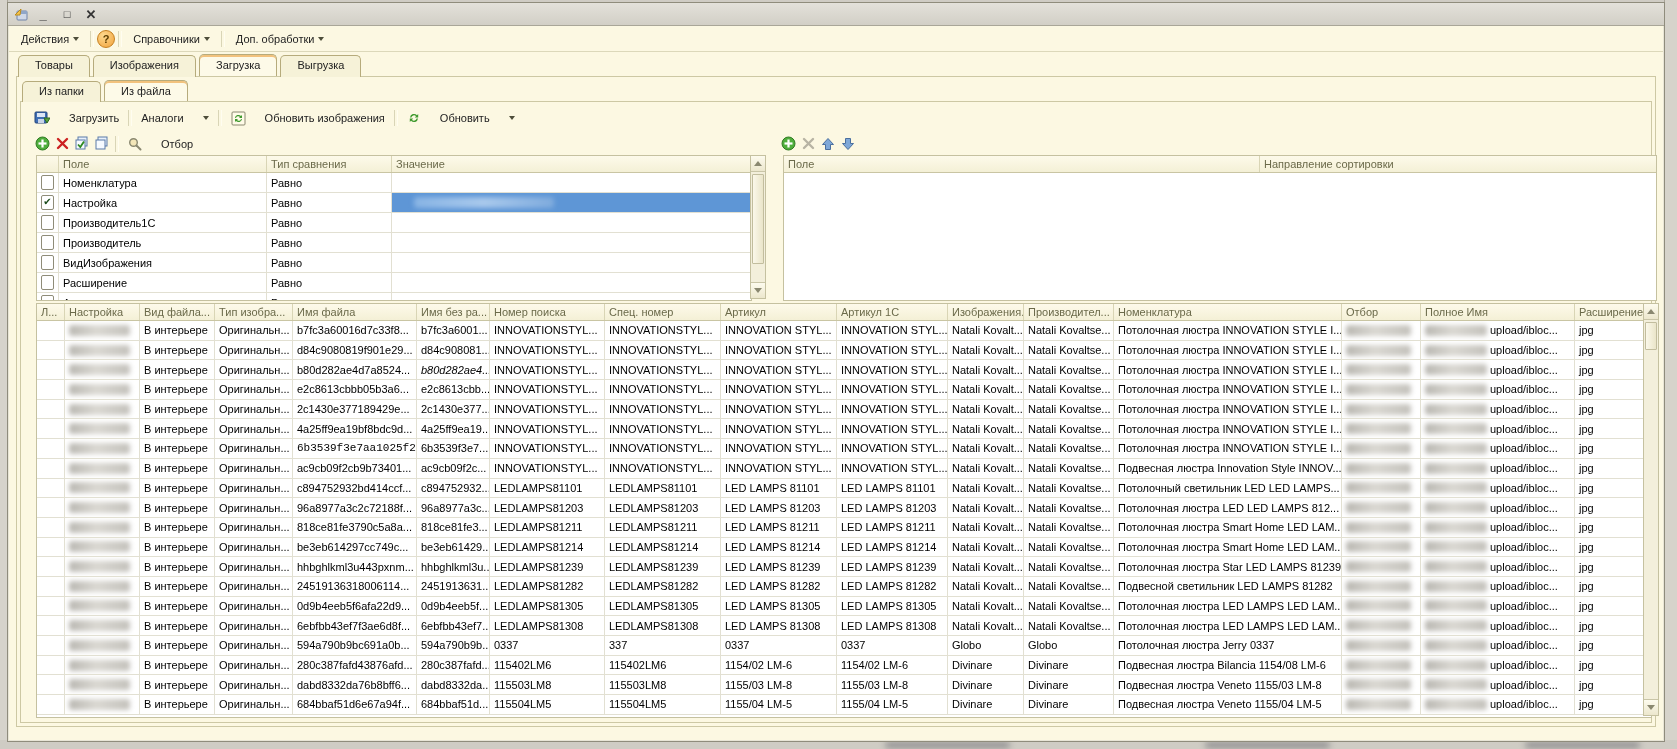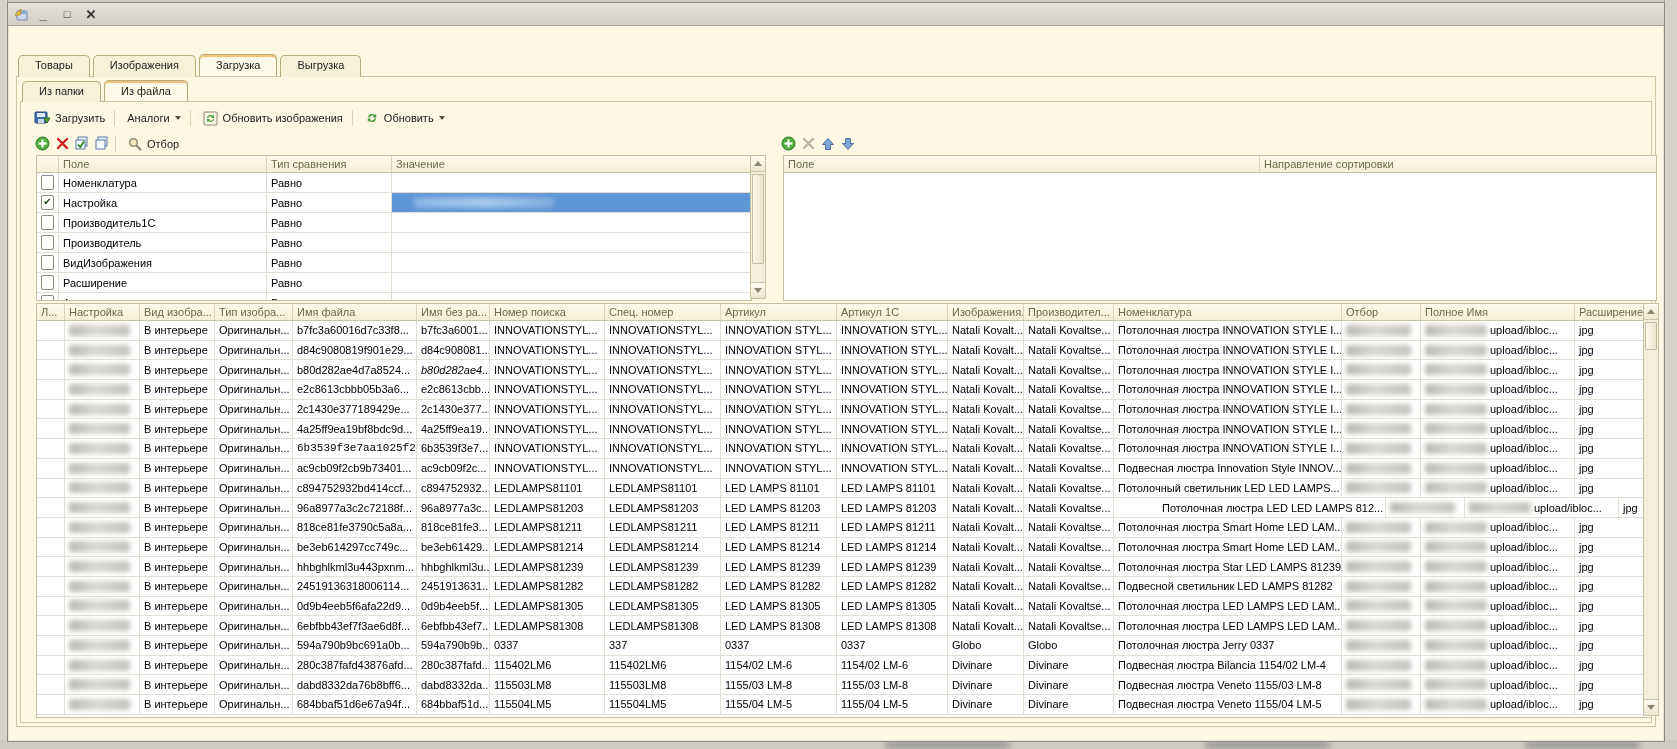--- a/index.html
+++ b/index.html
@@ -23,21 +23,21 @@
   .help-btn{width:16px;height:16px;border-radius:50%;background:radial-gradient(circle at 35% 30%,#ffd98e,#f0a23c);border:1px solid #c67f1e;color:#5a3c00;font-size:11px;font-weight:bold;display:flex;align-items:center;justify-content:center;}
   
   .tabs-row{position:absolute;left:10px;top:52px;height:22px;display:flex;gap:3px;z-index:3;}
   .tab{border:1px solid #b6ab7c;border-bottom:none;border-radius:5px 5px 0 0;background:#f6f2d8;padding:3px 16px 2px;font-size:11px;color:#222;}
   .tab.active{background:#fdfae8;box-shadow:inset 0 2px 0 #f2c27d;position:relative;top:-1px;padding-top:4px;z-index:4;}
   .group1{position:absolute;left:8px;top:73px;right:8px;bottom:14px;border:1px solid #cdc8a4;background:#fcf8e2;}
   .subtabs-row{position:absolute;left:14px;top:78px;height:21px;display:flex;gap:3px;z-index:3;}
   .group2{position:absolute;left:12px;top:98px;right:12px;bottom:18px;border:1px solid #cdc8a4;background:#fcf8e2;}
   
   .toolbar1{position:absolute;left:20px;top:103px;right:20px;height:24px;display:flex;align-items:center;font-size:11px;color:#222;}
-  .tb-btn{display:flex;align-items:center;gap:5px;padding:2px 6px;}
+  .tb-btn{display:flex;align-items:center;gap:19px;padding:2px 6px;}
   .toolbar2{position:absolute;top:130px;height:21px;display:flex;align-items:center;font-size:11px;color:#222;}
   .icon-btn{width:20px;height:18px;display:flex;align-items:center;justify-content:center;}
   
   .grid-head{display:flex;background:linear-gradient(#fdfaea,#f4f0d6);border-bottom:1px solid #c9c5a3;}
   .h-cell{font-size:11px;color:#6b6a4a;padding:2px 4px;border-right:1px solid #d9d5b5;box-sizing:border-box;white-space:nowrap;overflow:hidden;flex:none;}
   .b-cell{font-size:11px;color:#000;padding:2px 4px;border-right:1px solid #e2e0d2;box-sizing:border-box;white-space:nowrap;overflow:hidden;flex:none;display:flex;align-items:center;}
   
   .filter-wrap{position:absolute;left:28px;top:152px;width:714px;height:144px;border:1px solid #c5c1a0;background:#fff;overflow:hidden;}
   .f-row{display:flex;height:19px;border-bottom:1px solid #e2e0d2;background:#fff;}
   .f-cb{width:22px;justify-content:center;}
@@ -82,20 +82,38 @@
           <rect x="3" y="4" width="10" height="9" rx="1" fill="#cfd8e8" stroke="#6f83a8"></rect>
           <rect x="3" y="4" width="10" height="3" fill="#8fa6c8"></rect>
           <path d="M1 8 L7 2 L6 8 Z" fill="#f6c34b" stroke="#b98b1e"></path>
         </svg>
       </span>
       <span class="win-btn">_</span>
       <span class="win-btn" style="font-size:11px;">□</span>
       <span class="win-btn">✕</span>
     </div>
 
+    <div class="menubar">
+      <span class="menu-item">
+          <span>Действия</span>
+          <span class="caret"></span>
+        </span>
+      <span class="msep"></span>
+      <span class="help-btn">?</span>
+      <span class="msep"></span>
+      <span class="menu-item">
+          <span>Справочники</span>
+          <span class="caret"></span>
+        </span>
+      <span class="msep"></span>
+      <span class="menu-item">
+          <span>Доп. обработки</span>
+          <span class="caret"></span>
+        </span>
+    </div>
 
     <div class="tabs-row">
       <span class="tab">Товары</span>
       <span class="tab">Изображения</span>
       <span class="tab active">Загрузка</span>
       <span class="tab">Выгрузка</span>
     </div>
     <div class="group1"></div>
 
     <div class="subtabs-row">
@@ -292,21 +310,21 @@
         <div class="h-cell" style="width:476px;">Поле</div>
         <div class="h-cell" style="flex:1;border-right:none;">Направление сортировки</div>
       </div>
       <div style="background:#fff;height:124px;"></div>
     </div>
 
     <div class="main-wrap">
       <div class="grid-head" id="main-head">
           <div class="h-cell" style="width: 28px;">Л...</div>
           <div class="h-cell" style="width: 75px;">Настройка</div>
-          <div class="h-cell" style="width: 75px;">Вид изобра...</div>
+          <div class="h-cell" style="width: 75px;">Вид файла...</div>
           <div class="h-cell" style="width: 78px;">Тип изобра...</div>
           <div class="h-cell" style="width: 124px;">Имя файла</div>
           <div class="h-cell" style="width: 73px;">Имя без ра...</div>
           <div class="h-cell" style="width: 115px;">Номер поиска</div>
           <div class="h-cell" style="width: 116px;">Спец. номер</div>
           <div class="h-cell" style="width: 116px;">Артикул</div>
           <div class="h-cell" style="width: 111px;">Артикул 1С</div>
           <div class="h-cell" style="width: 76px;">Изображения...</div>
           <div class="h-cell" style="width: 90px;">Производител...</div>
           <div class="h-cell" style="width: 228px;">Номенклатура</div>
@@ -548,21 +566,21 @@
             <div class="b-cell" style="width: 75px;">В интерьере</div>
             <div class="b-cell" style="width: 78px;">Оригинальн...</div>
             <div class="b-cell" style="width: 124px;">96a8977a3c2c72188f...</div>
             <div class="b-cell" style="width: 73px;">96a8977a3c...</div>
             <div class="b-cell" style="width: 115px;">LEDLAMPS81203</div>
             <div class="b-cell" style="width: 116px;">LEDLAMPS81203</div>
             <div class="b-cell" style="width: 116px;">LED LAMPS 81203</div>
             <div class="b-cell" style="width: 111px;">LED LAMPS 81203</div>
             <div class="b-cell" style="width: 76px;">Natali Kovalt...</div>
             <div class="b-cell" style="width: 90px;">Natali Kovaltse...</div>
-            <div class="b-cell" style="width: 228px; margin-left: 44px;">Потолочная люстра LED LED LAMPS 812...</div>
+            <div class="b-cell" style="width: 228px;">Потолочная люстра LED LED LAMPS 812...</div>
             <div class="b-cell" style="width: 79px;">
               <div class="blob" style="width: 65px;"></div>
             </div>
             <div class="b-cell" style="width: 154px;">
               <div class="blob" style="width: 62px; margin-right: 3px; flex: 0 0 auto;"></div>
               <span>upload/ibloc...</span>
             </div>
             <div class="b-cell" style="width: 72px;">jpg</div>
           </div>
           <div class="m-row">
@@ -748,21 +766,21 @@
             <div class="b-cell" style="width: 75px;">В интерьере</div>
             <div class="b-cell" style="width: 78px;">Оригинальн...</div>
             <div class="b-cell" style="width: 124px;">280c387fafd43876afd...</div>
             <div class="b-cell" style="width: 73px;">280c387fafd...</div>
             <div class="b-cell" style="width: 115px;">115402LM6</div>
             <div class="b-cell" style="width: 116px;">115402LM6</div>
             <div class="b-cell" style="width: 116px;">1154/02 LM-6</div>
             <div class="b-cell" style="width: 111px;">1154/02 LM-6</div>
             <div class="b-cell" style="width: 76px;">Divinare</div>
             <div class="b-cell" style="width: 90px;">Divinare</div>
-            <div class="b-cell" style="width: 228px;">Подвесная люстра Bilancia 1154/02 LM-4</div>
+            <div class="b-cell" style="width: 228px;">Подвесная люстра Bilancia 1154/08 LM-6</div>
             <div class="b-cell" style="width: 79px;">
               <div class="blob" style="width: 65px;"></div>
             </div>
             <div class="b-cell" style="width: 154px;">
               <div class="blob" style="width: 62px; margin-right: 3px; flex: 0 0 auto;"></div>
               <span>upload/ibloc...</span>
             </div>
             <div class="b-cell" style="width: 72px;">jpg</div>
           </div>
           <div class="m-row">

